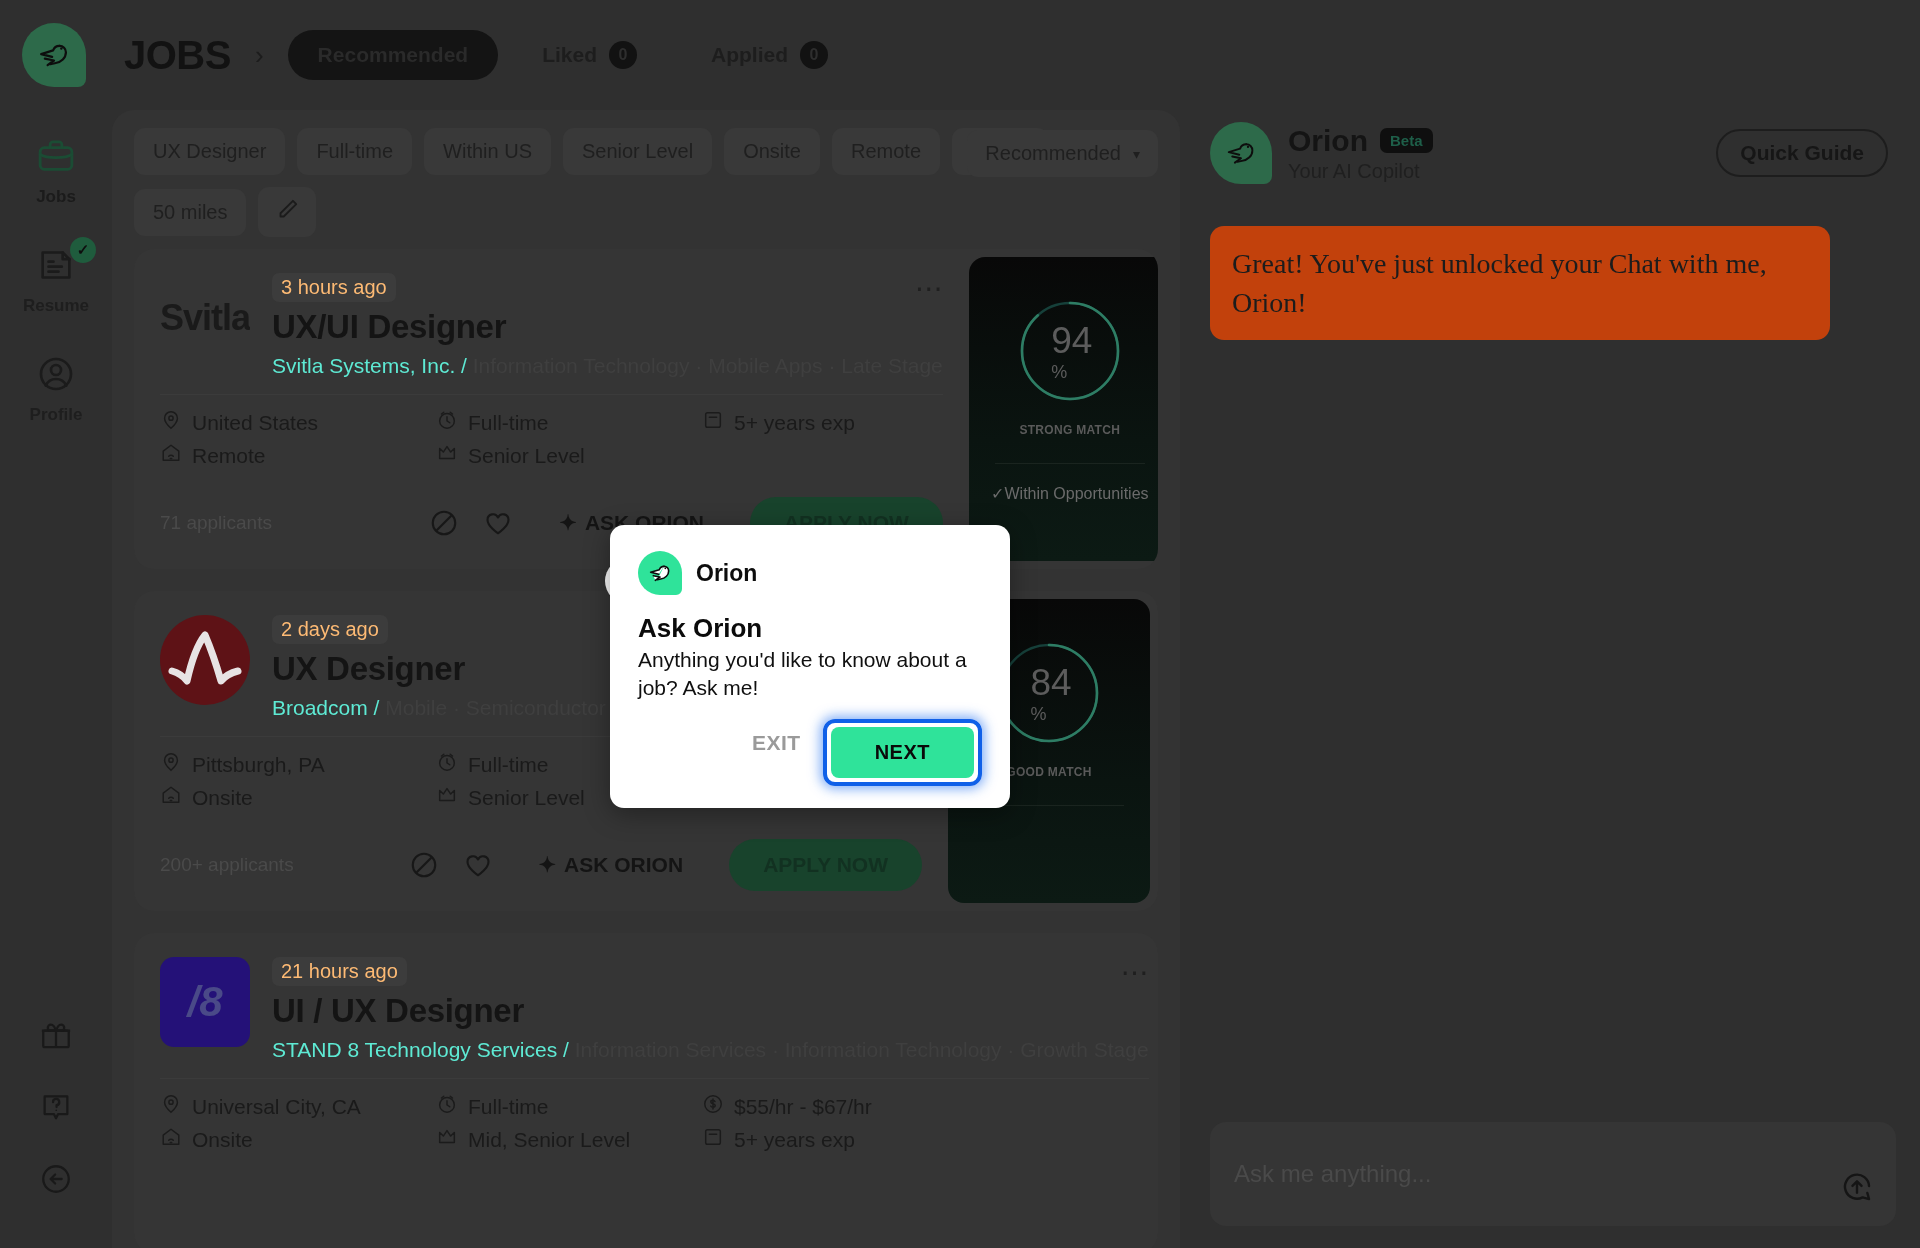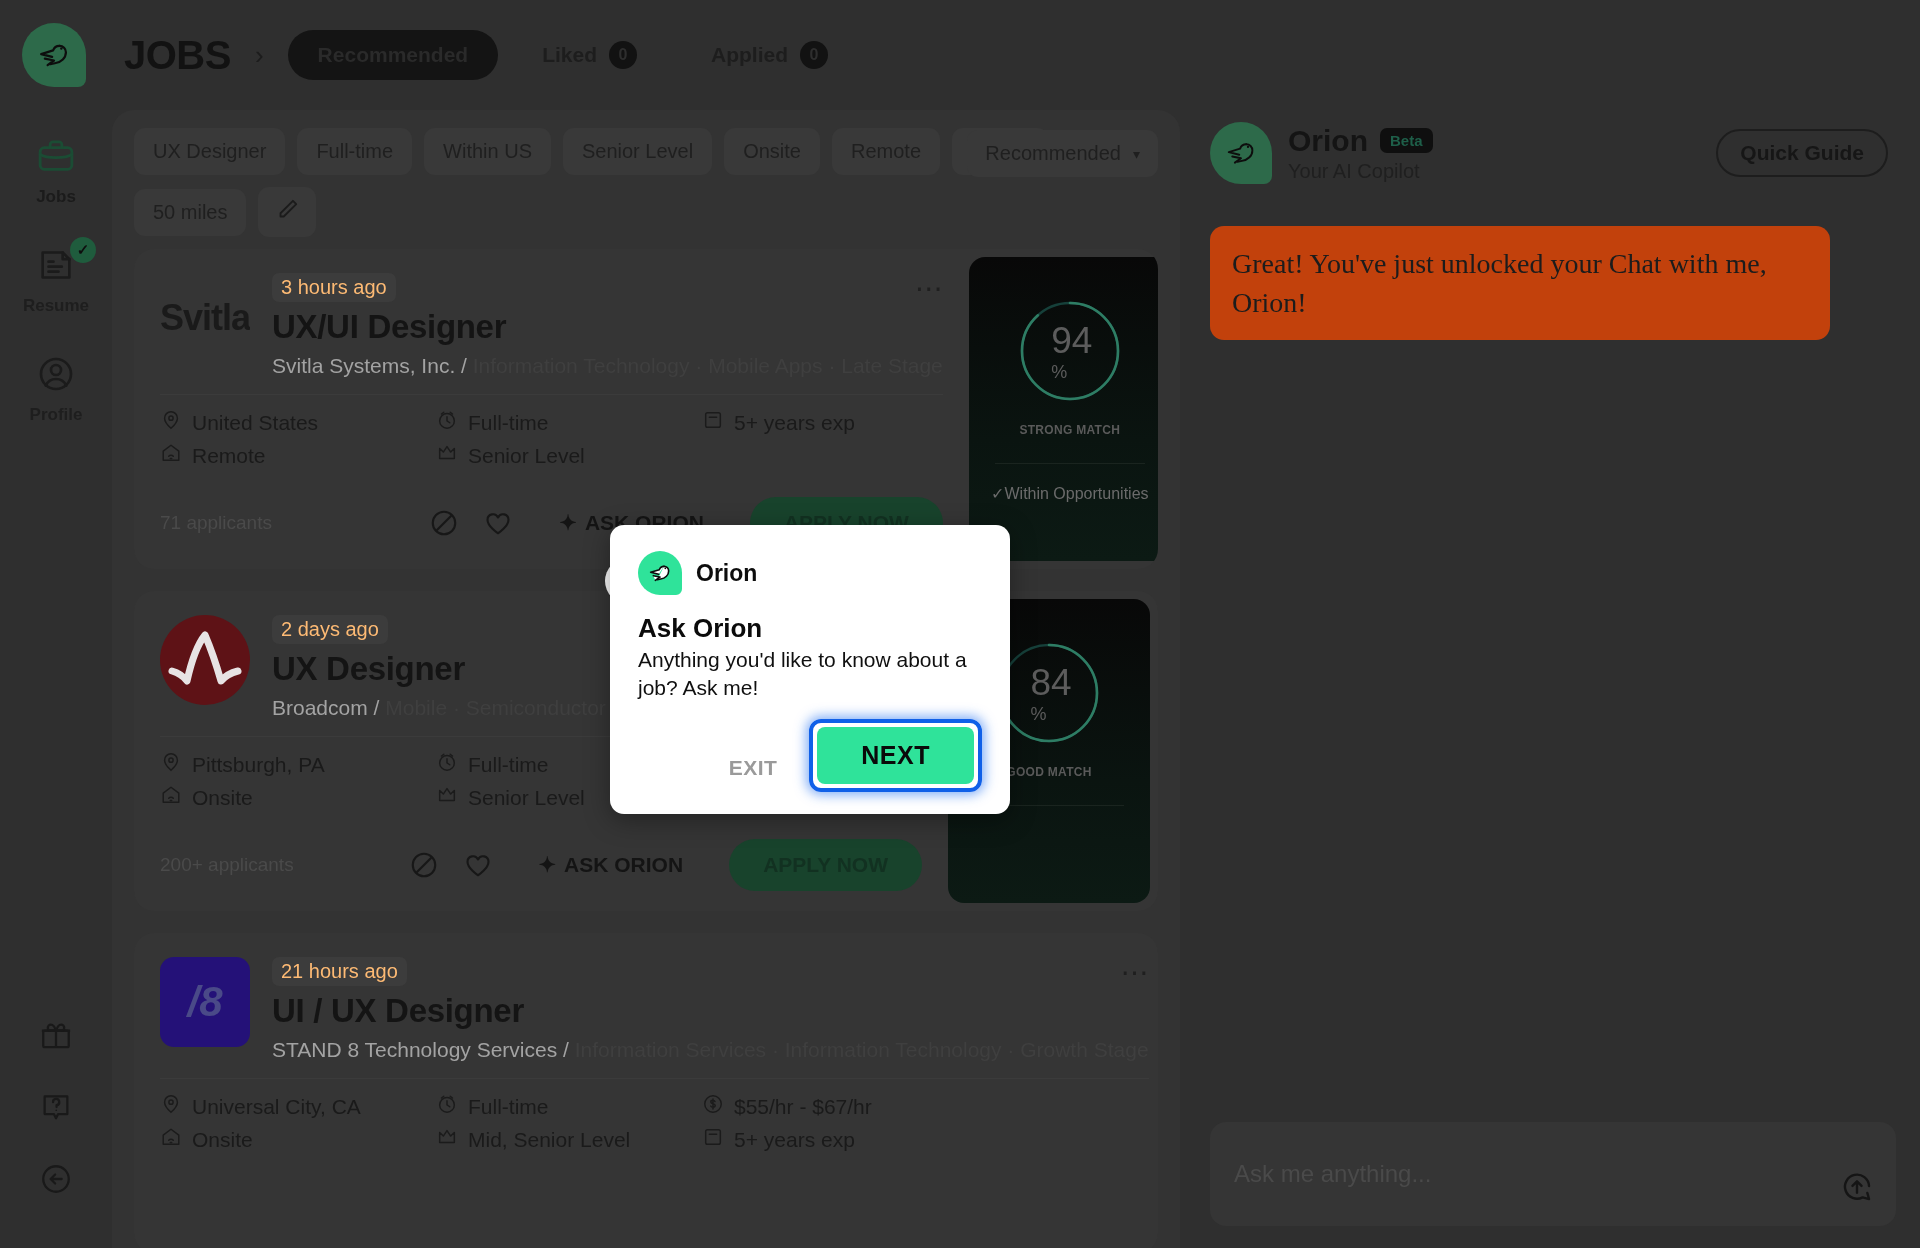--- a/index.html
+++ b/index.html
@@ -132,21 +132,21 @@
   .time-ago {
     display: inline-block; font-size: 20px; color: #fdba74;
     background: #3c3c3c; border-radius: 7px; padding: 3px 9px;
     margin-bottom: 6px;
   }
   .job-title {
     font-size: 33px; font-weight: 700; color: #141414;
     letter-spacing: -0.3px; margin-bottom: 8px;
   }
   .company-line { font-size: 21px; color: #2b2b2b; white-space: nowrap; }
-  .company-name { color: #a3a3a3; font-weight: 400; }
+  .company-name { color: #5eead4; font-weight: 400; }
   .company-meta { color: #3f3f3f; }
   .dots-btn {
     position: absolute; top: 24px; right: 18px;
     font-size: 28px; color: #1f1f1f; letter-spacing: 2px;
     cursor: pointer; line-height: 0.4; padding: 10px 6px;
   }
   .divider { height: 1px; background: #3b3b3b; margin: 16px 0 14px; }
   .meta-grid {
     display: grid; grid-template-columns: 270px 260px 1fr;
     row-gap: 14px; column-gap: 0; gap: 6px;
@@ -269,33 +269,33 @@
   .modal-avatar {
     width: 44px; height: 44px; border-radius: 50% 50% 6px 50%;
     background: #2fe39a; display: flex; align-items: center; justify-content: center;
     flex: 0 0 auto;
   }
   .modal-avatar svg { width: 32px; height: 32px; }
   .modal-brand { font-size: 23px; font-weight: 700; color: #0d0d0d; }
   .modal-title { font-size: 26px; font-weight: 700; color: #0b0b0b; margin-bottom: 2px; }
   .modal-body { font-size: 21px; line-height: 1.32; color: #101010; }
   .modal-actions {
-    display: flex; align-items: flex-end; justify-content: flex-end;
-    gap: 10px; margin-top: 18px;
+    display: flex; align-items: flex-start; justify-content: flex-end;
+    margin-top: 18px;
   }
   .btn-exit {
     font-size: 21px; font-weight: 700; color: #9a9a9a;
     padding: 12px 22px; cursor: pointer; letter-spacing: .5px;
   }
   .btn-next-wrap {
     border: 4px solid #1060e8; border-radius: 12px; padding: 4px;
     box-shadow: 0 0 12px 3px rgba(30,110,240,.55);
   }
   .btn-next {
-    background: #2fe39a; color: #0a0a0a; font-size: 25px; font-weight: 700;
+    background: #2fe39a; color: #0a0a0a; font-size: 20px; font-weight: 700;
     border-radius: 8px; padding: 14px 44px; cursor: pointer; letter-spacing: .5px;
   }
 </style>
 </head>
 <body>
 
 <div class="app">
 
   <div class="topbar">
     <div class="logo-badge">

